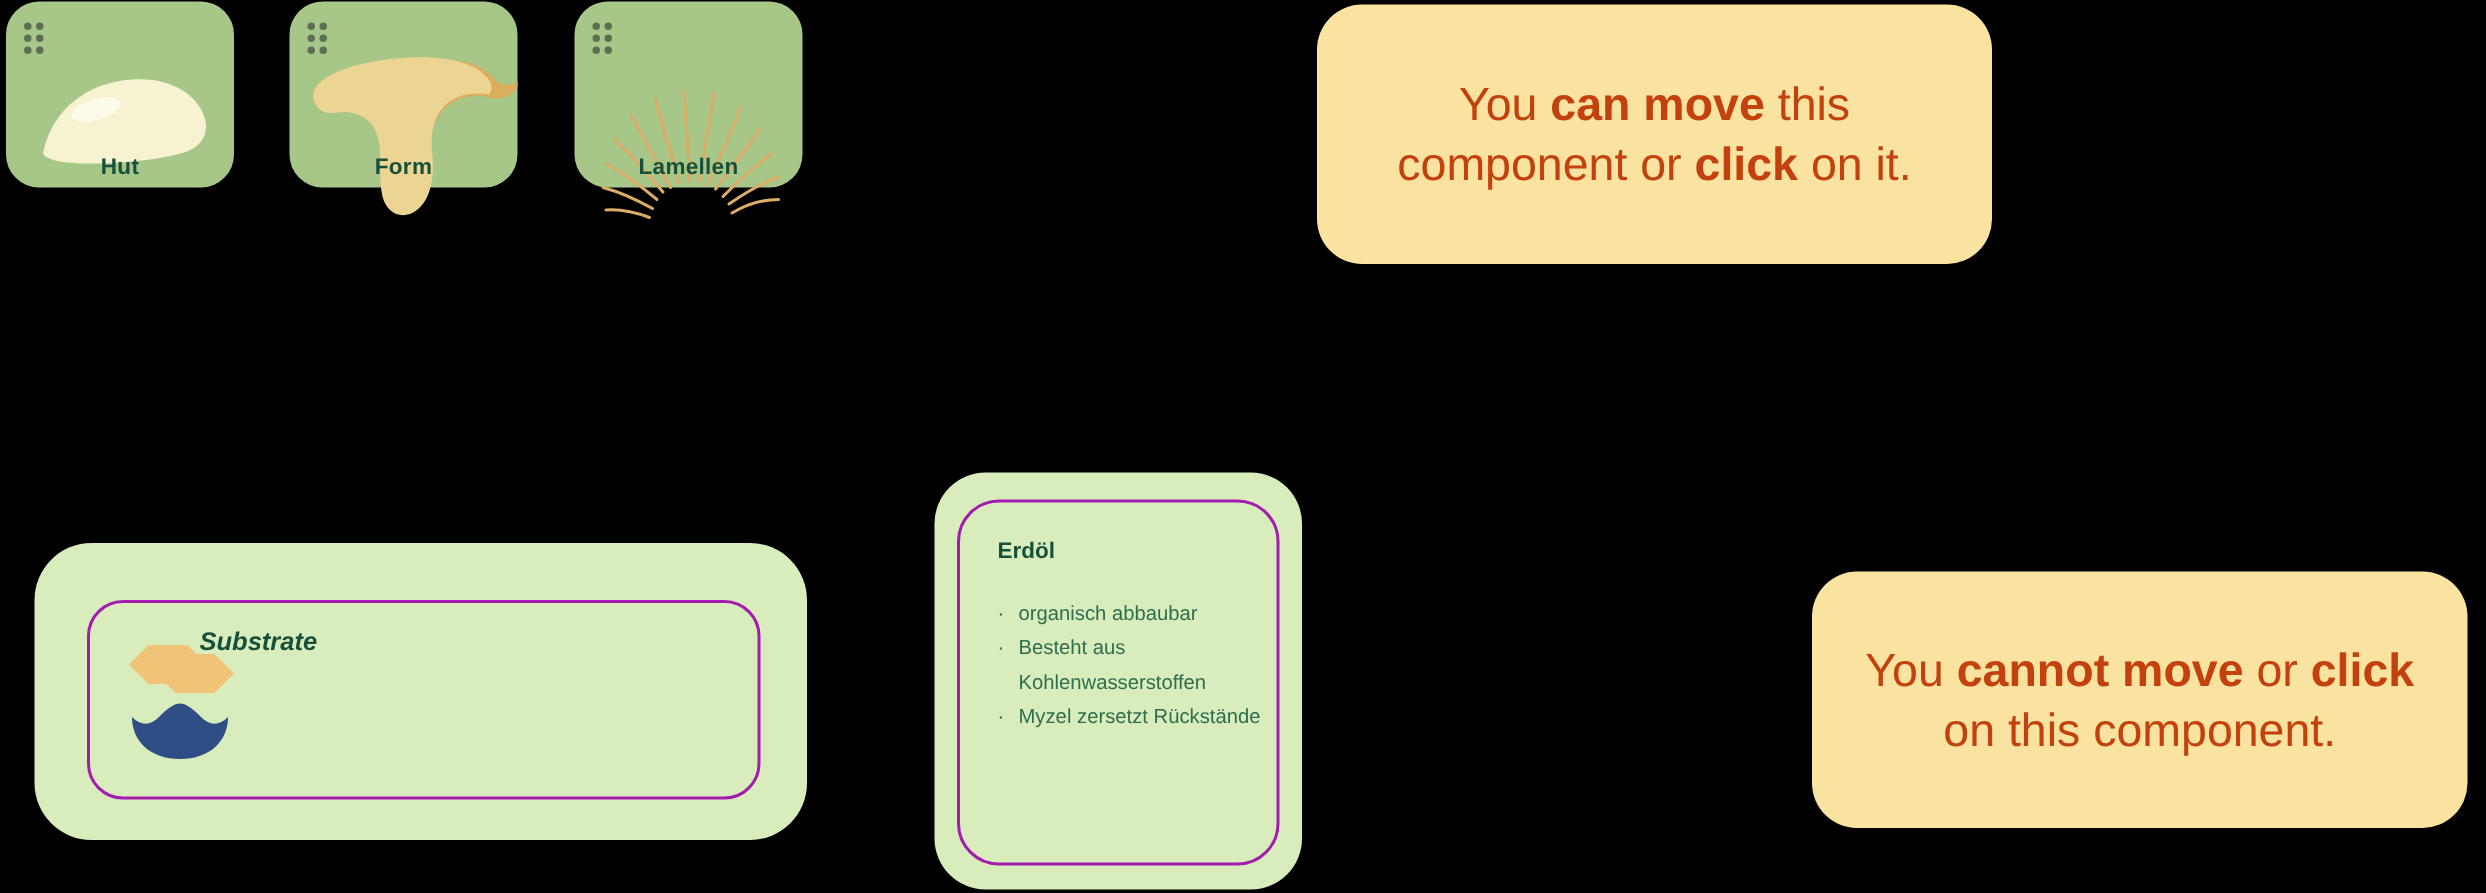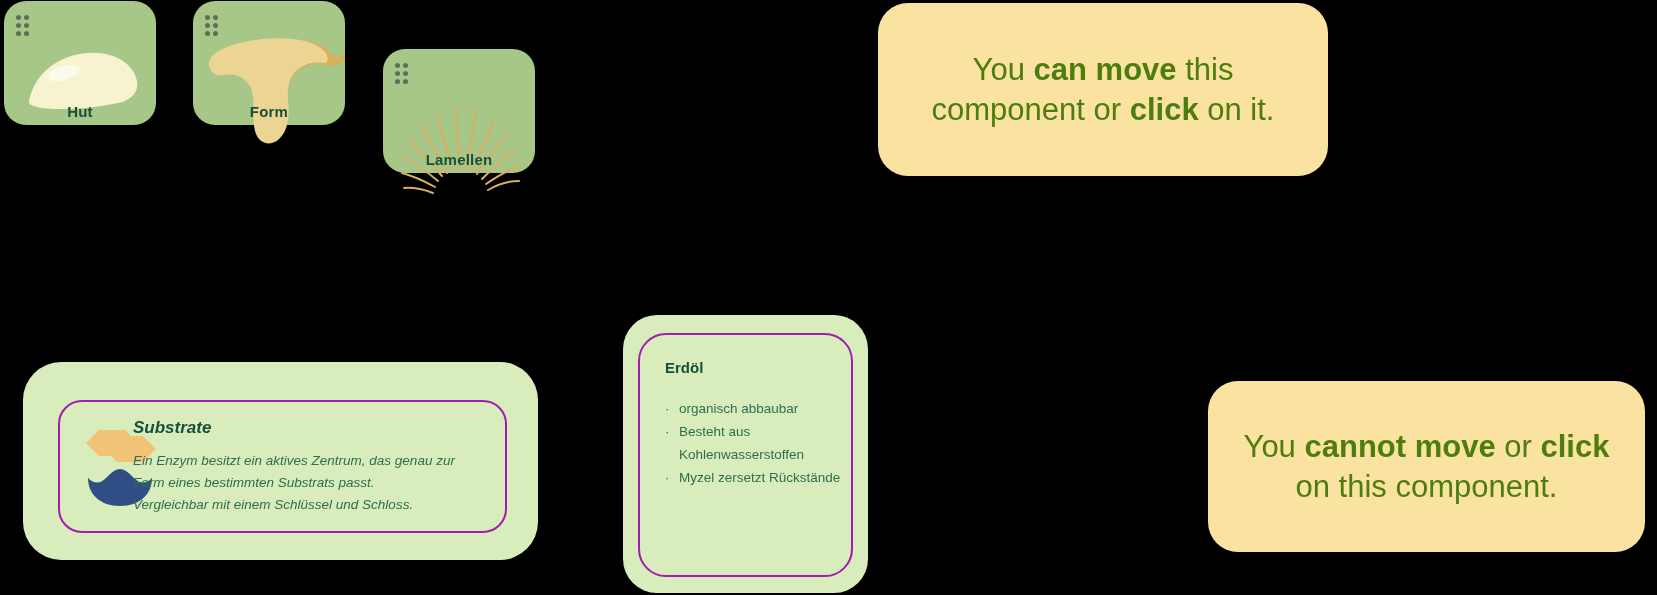--- a/index.html
+++ b/index.html
@@ -8,37 +8,37 @@
     background:#000000;
     font-family:"Liberation Sans", sans-serif;
   }
   
   .tile{
     position:absolute;top:1px;width:152px;height:124px;
     background:#a6c787;border-radius:22px;
   }
   .tile-1{left:4px;}
   .tile-2{left:193px;}
-  .tile-3{left:383px;margin-top:48px;}
+  .tile-3{left:383px;}
   .drag-handle{
     position:absolute;top:14px;left:12px;
     display:grid;grid-template-columns:repeat(2,5px);grid-template-rows:repeat(3,5px);
     gap:3px;
   }
   .drag-handle i{width:5px;height:5px;border-radius:50%;background:#5e6e55;display:block;}
   .tile-label{
     position:absolute;bottom:5px;left:0;right:0;text-align:center;
     font-size:15px;font-weight:700;color:#17503a;letter-spacing:.2px;
   }
   .tile-art{position:absolute;left:0;top:10px;width:152px;height:140px;}
   
   .callout{
     position:absolute;background:#fae3a1;border-radius:30px;
     display:flex;align-items:center;justify-content:center;text-align:center;
-    color:#4d7c0f;font-size:31px;line-height:40px;padding:0 28px;box-sizing:border-box;
+    color:#c2410c;font-size:31px;line-height:40px;padding:0 28px;box-sizing:border-box;
   }
   .callout strong{font-weight:700;}
   .callout-movable{left:878px;top:3px;width:450px;height:173px;}
   .callout-static{left:1208px;top:381px;width:437px;height:171px;}
   
   .card{
     position:absolute;background:#d8edbb;
   }
   .card-substrate{left:23px;top:362px;width:515px;height:198px;border-radius:38px;}
   .card-erdoel{left:623px;top:315px;width:245px;height:278px;border-radius:34px;}
@@ -140,31 +140,20 @@
 <div class="card card-substrate">
   <div class="card-inner">
     <svg class="enzyme-art" viewBox="0 0 70 76">
       <g fill="#f0c377">
         <polygon points="13,0 39,0 52,13 39,26 13,26 0,13"></polygon>
         <polygon points="31,6 57,6 70,19 57,32 31,32 18,19"></polygon>
       </g>
       <path d="M2,48 C8,54 14,54 20,48 C26,42 30,39 34,39 C38,39 42,42 48,48 C54,54 60,54 66,48 C66,64 54,76 34,76 C14,76 2,64 2,48 Z" fill="#2f4e86"></path>
     </svg>
     <div class="card-title">Substrate</div>
-    <div class="card-body">
-        <div class="bullet-row">
-          <span class="bullet-text">Ein Enzym besitzt ein aktives Zentrum, das genau zur</span>
-        </div>
-        <div class="bullet-row">
-          <span class="bullet-text">Form eines bestimmten Substrats passt.</span>
-        </div>
-        <div class="bullet-row">
-          <span class="bullet-text">Vergleichbar mit einem Schlüssel und Schloss.</span>
-        </div>
-      </div>
   </div>
 </div>
 
 <div class="card card-erdoel">
   <div class="card-inner">
     <div class="card-title">Erdöl</div>
     <div class="bullet-list">
         <div class="bullet-row">
           <span class="bullet-dot">·</span>
           <span class="bullet-text">organisch abbaubar</span>

